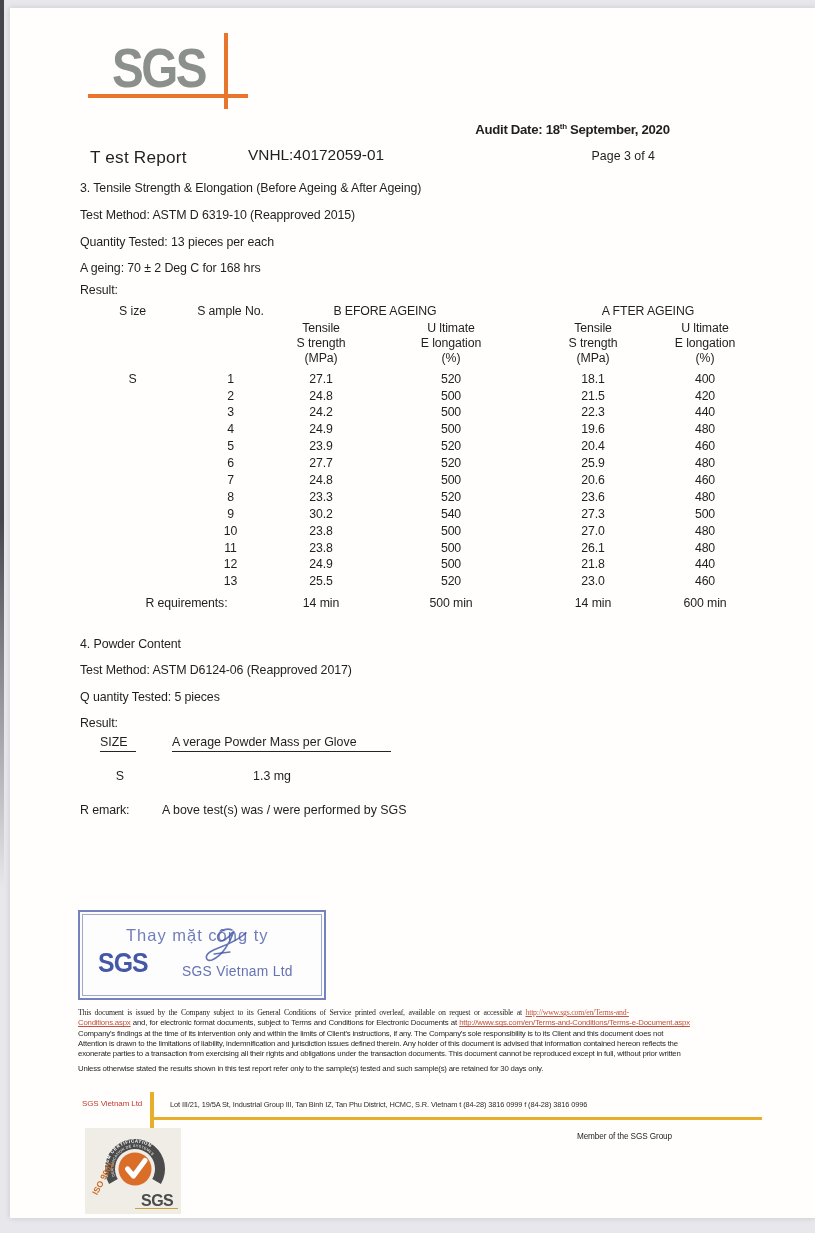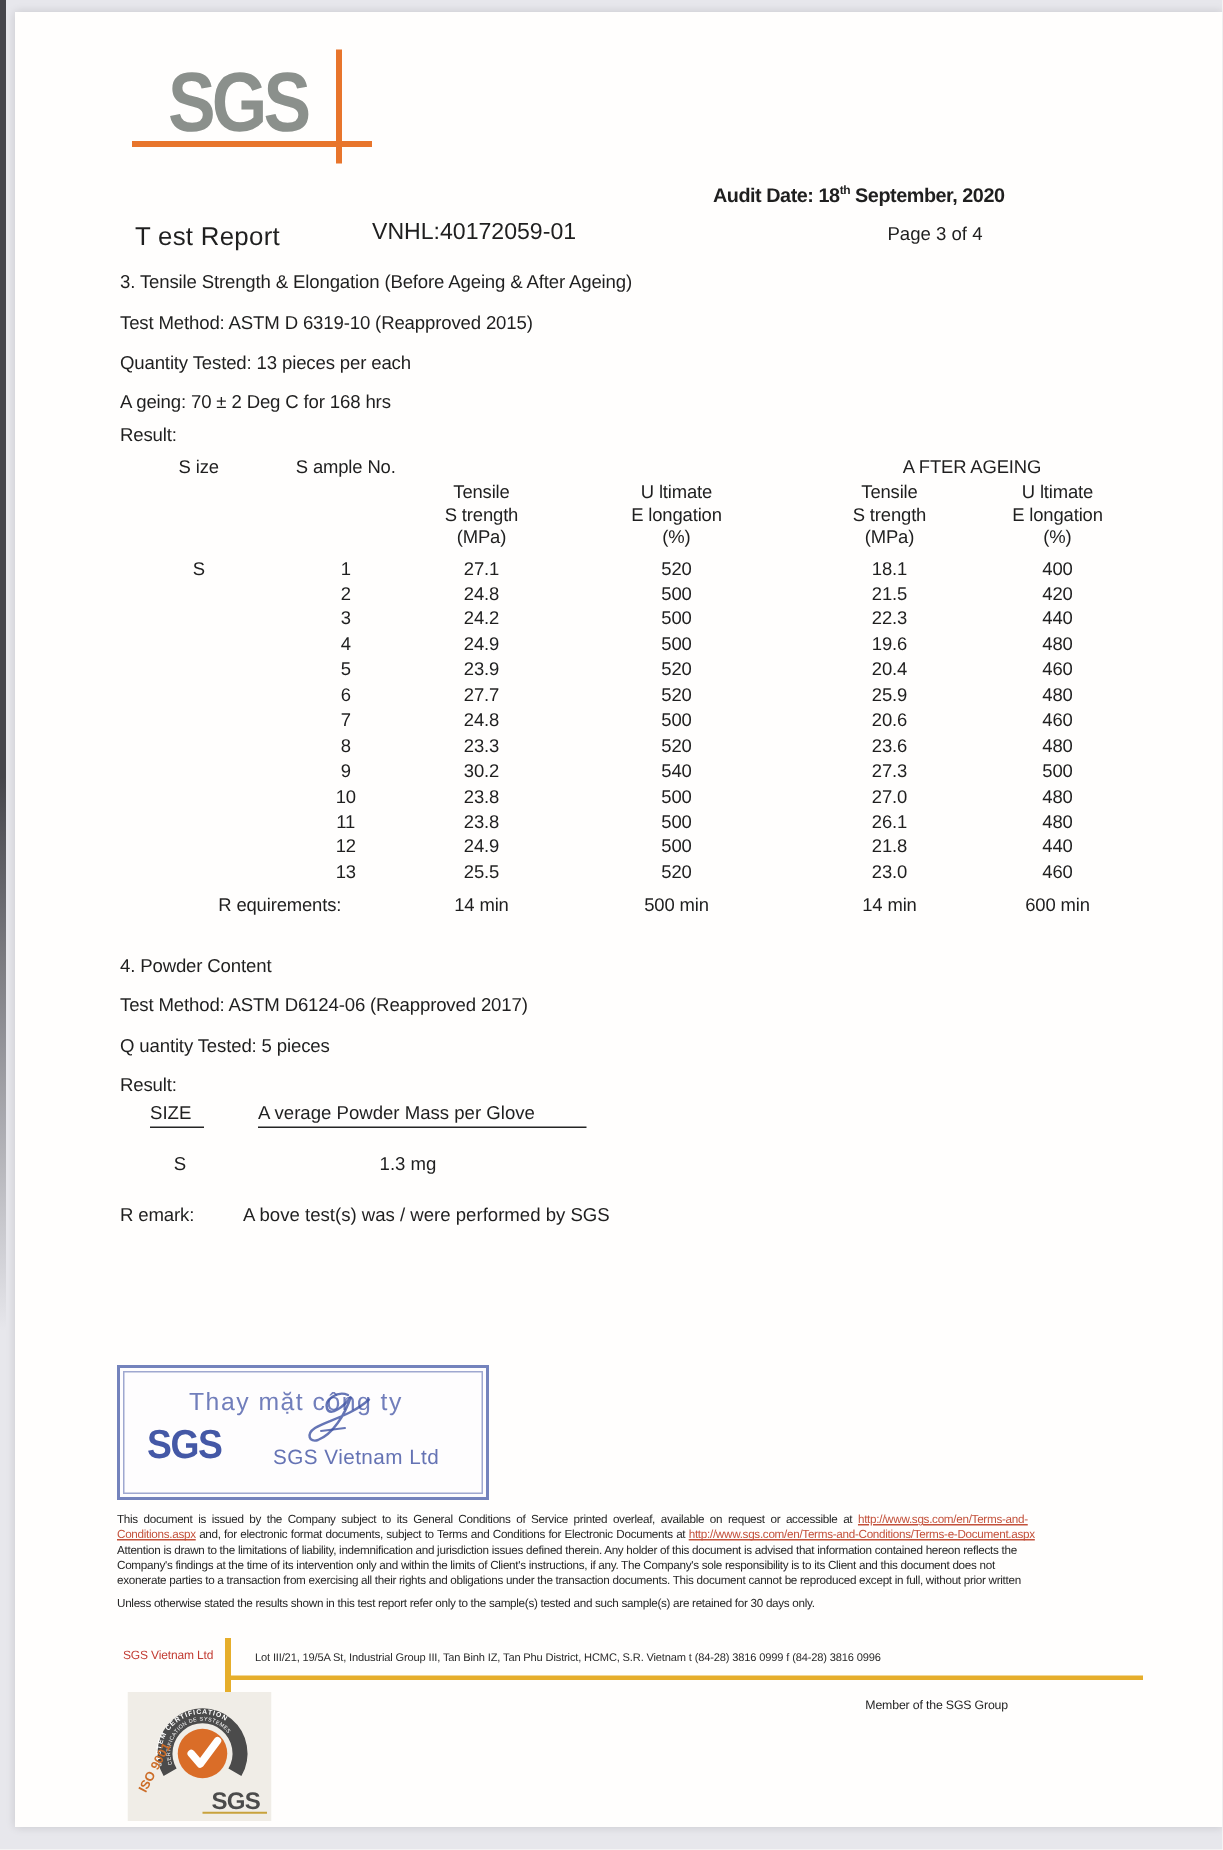--- a/index.html
+++ b/index.html
@@ -48,21 +48,21 @@
   .stamp{position:absolute;left:78px;top:910px;width:244px;height:86px;border:2.5px solid rgba(63,83,162,.72);background:rgba(252,252,255,.35);}
   .stamp-inner{position:absolute;inset:2px;border:1px solid rgba(63,83,162,.5);}
   .stamp-line1{position:absolute;left:46px;top:14px;font-size:16.5px;letter-spacing:1px;color:rgba(93,108,178,.88);}
   .stamp-sgs{position:absolute;left:18px;top:36px;font-size:27px;font-weight:bold;letter-spacing:-1px;color:rgba(52,74,158,.92);transform:scaleX(.92);transform-origin:left top;}
   .stamp-co{position:absolute;left:102px;top:52px;font-size:13.8px;letter-spacing:.3px;color:rgba(80,96,170,.88);}
   .sig{position:absolute;left:112px;top:10px;}
 
   
   .legal{position:absolute;left:78px;top:1008px;width:692px;font-size:7.8px;letter-spacing:-.2px;line-height:10.3px;color:#262626;}
   .legal div{white-space:nowrap;overflow:hidden;}
-  .l1{word-spacing:1.8px;}
+  .l1{word-spacing:1.8px;font-family:Liberation Serif, serif;}
   .l2{word-spacing:.3px;}
   .l8{margin-top:4.5px;}
   .lnk{color:#c3513b;text-decoration:underline;}
 
   
   .f-red{left:82px;top:1099px;font-size:8px;letter-spacing:-.1px;color:#c23b32;}
   .f-vbar{position:absolute;left:150px;top:1092px;width:3.5px;height:38px;background:#e6ae2b;}
   .f-addr{left:170px;top:1100px;font-size:7.4px;letter-spacing:-.1px;color:#2a2a2a;}
   .f-hline{position:absolute;left:152px;top:1117px;width:610px;height:2.5px;background:#e6ae2b;}
   .f-member{left:560px;top:1132px;width:112px;text-align:right;font-size:8.2px;letter-spacing:-.1px;}
@@ -89,20 +89,21 @@
 <div class="bline" style="top:181px;">3. Tensile Strength &amp; Elongation (Before Ageing &amp; After Ageing)</div>
 <div class="bline" style="top:208px;">Test Method: ASTM D 6319-10 (Reapproved 2015)</div>
 <div class="bline" style="top:235px;">Quantity Tested: 13 pieces per each</div>
 <div class="bline" style="top:261px;">A geing: 70 ± 2 Deg C for 168 hrs</div>
 <div class="bline" style="top:283px;">Result:</div>
 
 <div class="tbl">
   <div class="trow h1">
     <div>S ize</div>
     <div>S ample No.</div>
+    <div class="gh-b">B EFORE AGEING</div>
     <div class="gh-a">A FTER AGEING</div>
   </div>
   <div class="trow h2">
     <div></div>
       <div></div>
     <div class="stack">
       <div>Tensile</div>
         <div>S trength</div>
         <div>(MPa)</div>
     </div>
@@ -269,22 +270,22 @@
   <div class="stamp-co">SGS Vietnam Ltd</div>
   <svg class="sig" width="72" height="44" viewBox="0 0 72 44">
     <path d="M40,8 C33,5 24,11 26,17 C28,23 38,15 42,9 C38,21 30,34 20,38 C14,40 12,34 18,30 C26,25 42,22 54,11" stroke="rgba(63,83,162,.8)" fill="none" stroke-width="1.6" stroke-linecap="round"></path>
     <path d="M22,32 L38,30" stroke="rgba(63,83,162,.8)" fill="none" stroke-width="1.3" stroke-linecap="round"></path>
   </svg>
 </div>
 
 <div class="legal">
   <div class="l1"><span>This document is issued by the Company subject to its General Conditions of Service printed overleaf, available on request or accessible at </span><span class="lnk">http://www.sgs.com/en/Terms-and-</span></div>
   <div class="l2"><span class="lnk">Conditions.aspx</span><span> and, for electronic format documents, subject to Terms and Conditions for Electronic Documents at </span><span class="lnk">http://www.sgs.com/en/Terms-and-Conditions/Terms-e-Document.aspx</span></div>
+  <div>Company's findings at the time of its intervention only and within the limits of Client's instructions, if any. The Company's sole responsibility is to its Client and this document does not</div>
   <div>Attention is drawn to the limitations of liability, indemnification and jurisdiction issues defined therein. Any holder of this document is advised that information contained hereon reflects the</div>
-  <div>Company's findings at the time of its intervention only and within the limits of Client's instructions, if any. The Company's sole responsibility is to its Client and this document does not</div>
   <div>exonerate parties to a transaction from exercising all their rights and obligations under the transaction documents. This document cannot be reproduced except in full, without prior written</div>
   <div class="l8">Unless otherwise stated the results shown in this test report refer only to the sample(s) tested and such sample(s) are retained for 30 days only.</div>
 </div>
 
 <div class="abs f-red">SGS Vietnam Ltd</div>
 <div class="f-vbar"></div>
 <div class="abs f-addr">Lot III/21, 19/5A St, Industrial Group III, Tan Binh IZ, Tan Phu District, HCMC, S.R. Vietnam t (84-28) 3816 0999 f (84-28) 3816 0996</div>
 <div class="f-hline"></div>
 <div class="abs f-member">Member of the SGS Group</div>
 

